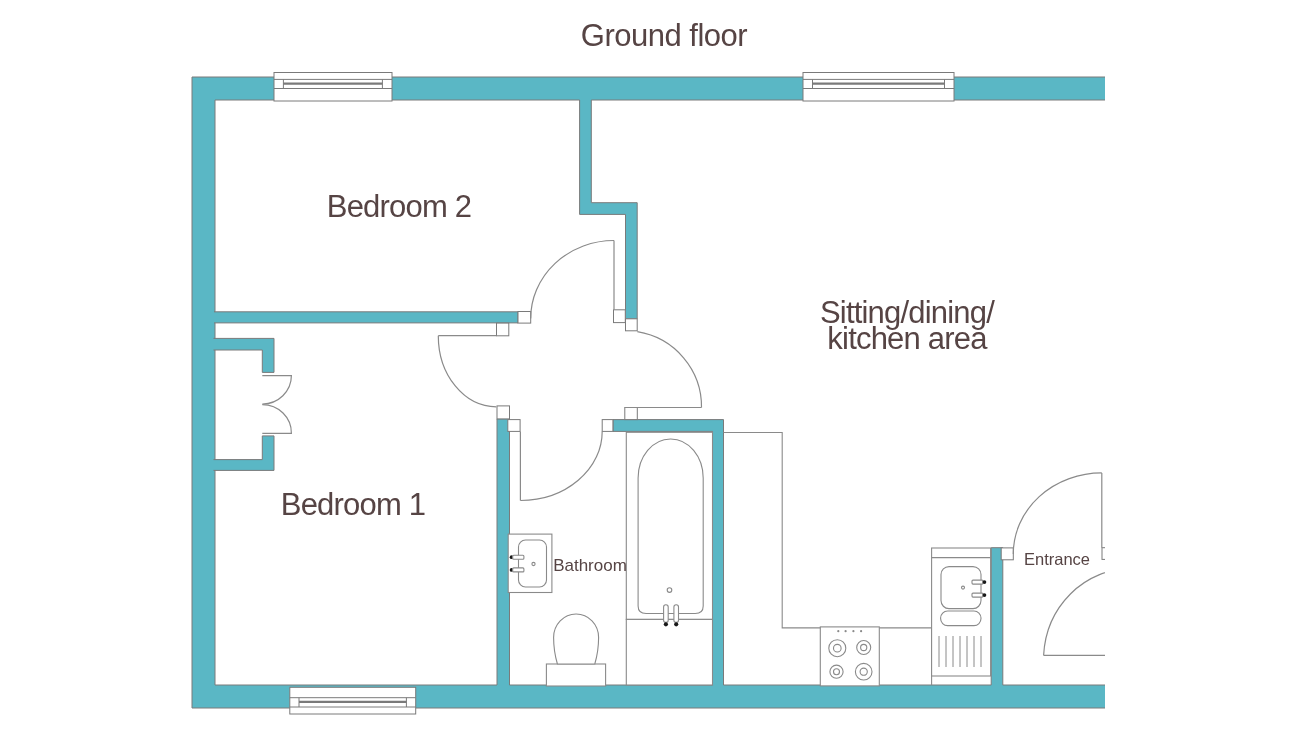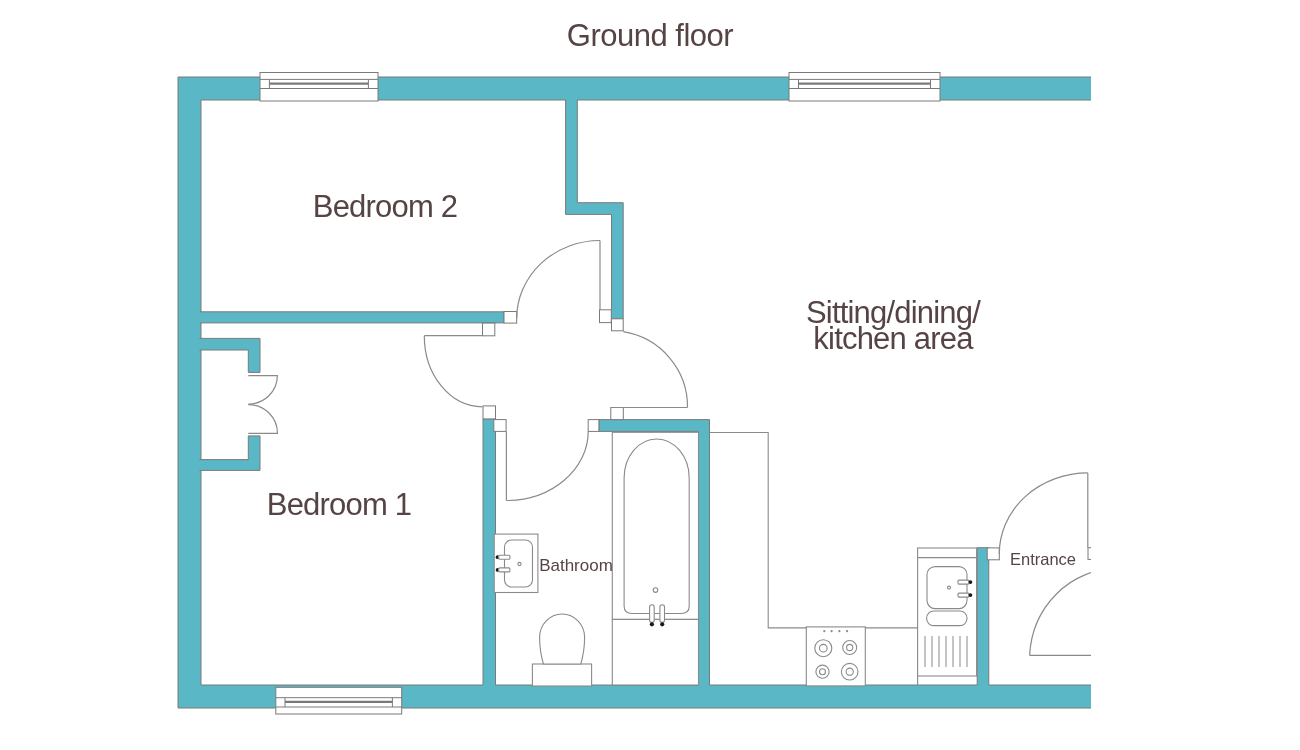--- a/index.html
+++ b/index.html
@@ -1,16 +1,16 @@
 <!DOCTYPE html>
 <html><head>
 <meta charset="utf-8">
 <style>
   html,body{margin:0;padding:0;background:#ffffff;}
-  .wrap{width:1091px;height:750px;position:relative;overflow:hidden;background:#ffffff;}
+  .wrap{width:1091px;height:750px;position:relative;overflow:hidden;background:#ffffff;padding-left:14px;}
   text{font-family:"Liberation Sans",sans-serif;fill:#564444;-webkit-text-stroke:0.45px #564444;}
 </style>
 </head>
 <body>
 <div class="wrap">
 <svg width="1300" height="750" viewBox="0 0 1300 750">
 
 <rect x="0" y="0" width="1300" height="750" fill="#ffffff"></rect>
 
 <text x="650" y="46" font-size="31" text-anchor="middle" letter-spacing="-0.5">Ground floor</text>

